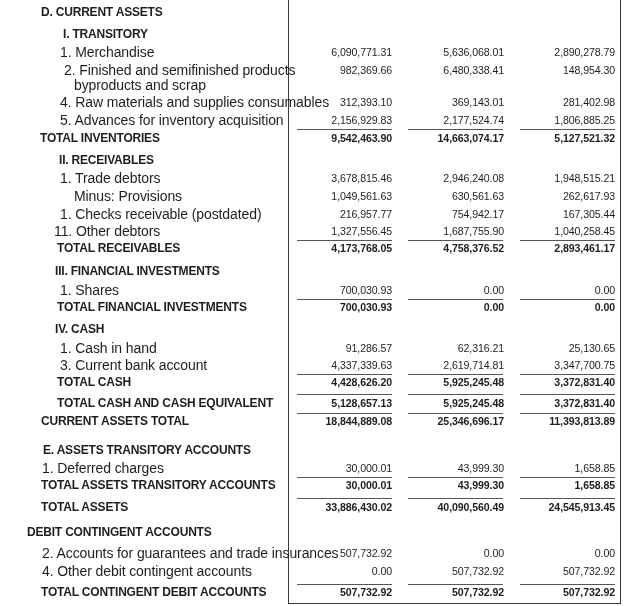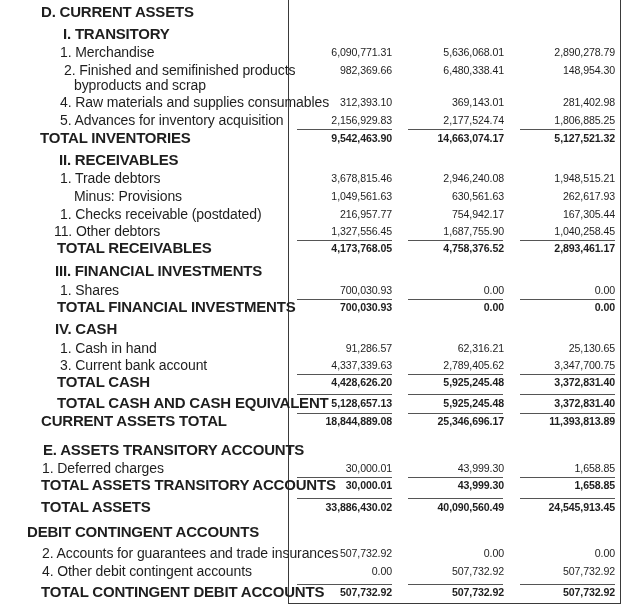--- a/index.html
+++ b/index.html
@@ -11,21 +11,21 @@
     .box {
       position: absolute; left: 288px; top: -2px; width: 333px; height: 606px;
       border-left: 1px solid #3a3a3a; border-right: 1px solid #3a3a3a; border-bottom: 1px solid #3a3a3a;
       box-sizing: border-box;
     }
     .row { position: absolute; left: 0; width: 624px; height: 16px; }
     .label {
       position: absolute; white-space: nowrap; font-size: 14px; line-height: 16px;
       letter-spacing: -0.1px;
     }
-    .label.b { font-weight: bold; font-size: 15px; letter-spacing: -0.2px; padding-left: 19px; }
+    .label.b { font-weight: bold; font-size: 12px; letter-spacing: -0.2px; padding-left: 19px; }
     .num {
       position: absolute; width: 100px; text-align: right; font-size: 10.6px; line-height: 16px;
       letter-spacing: -0.1px;
     }
     .num.b { font-weight: bold; }
     .c1 { left: 292px; }
     .c2 { left: 404px; }
     .c3 { left: 515px; }
     .rule {
       position: absolute; height: 0; border-top: 1.3px solid #555; width: 95px;
@@ -136,21 +136,21 @@
 <div class="label b" style="left:36px;top:321px">IV. CASH</div>
 <div class="row" style="top:340px">
   <div class="label" style="left:60px">1. Cash in hand</div>
   <div class="num c1">91,286.57</div>
   <div class="num c2">62,316.21</div>
   <div class="num c3">25,130.65</div>
 </div>
 <div class="row" style="top:357px">
   <div class="label" style="left:60px">3. Current bank account</div>
   <div class="num c1">4,337,339.63</div>
-  <div class="num c2">2,789,405.62</div>
+  <div class="num c2">2,619,714.81</div>
   <div class="num c3">3,347,700.75</div>
 </div>
 <div class="rule r1" style="top:374px"></div>
 <div class="rule r2" style="top:374px"></div>
 <div class="rule r3" style="top:374px"></div>
 <div class="row" style="top:374px">
   <div class="label b" style="left:38px">TOTAL CASH</div>
   <div class="num b c1">4,428,626.20</div>
   <div class="num b c2">5,925,245.48</div>
   <div class="num b c3">3,372,831.40</div>

